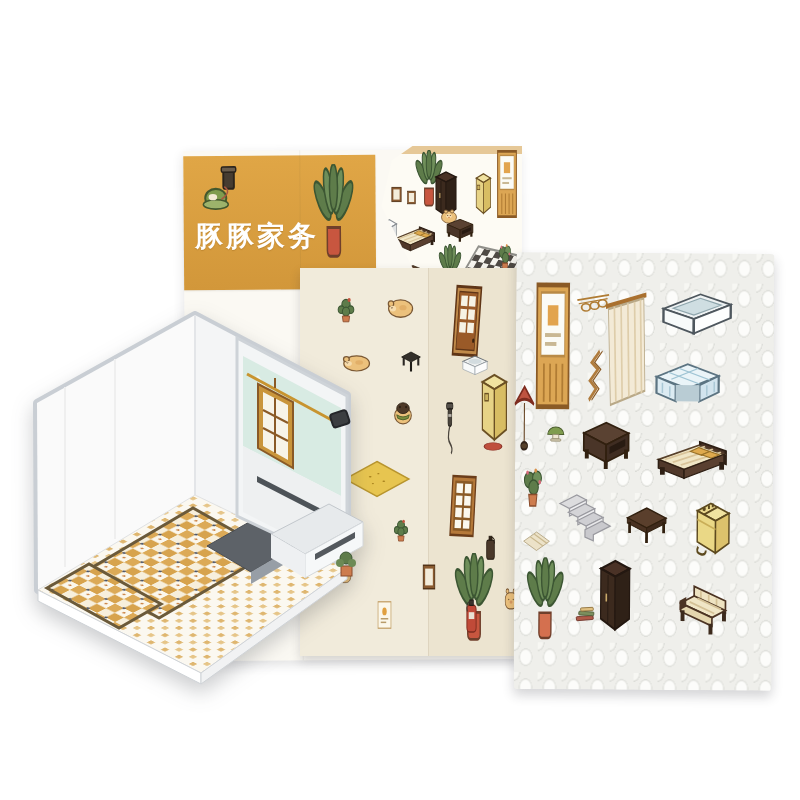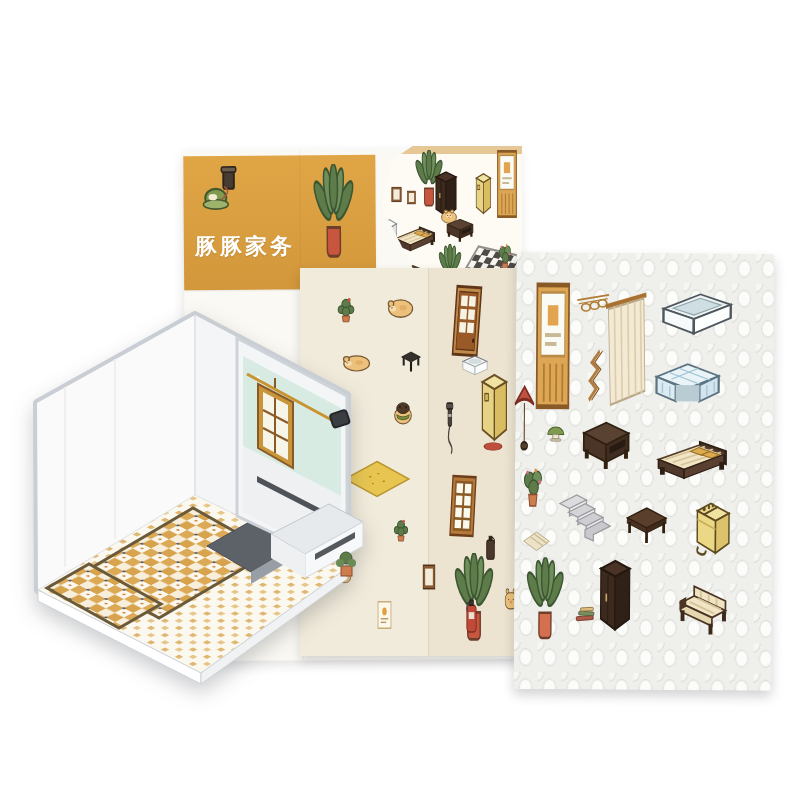--- a/index.html
+++ b/index.html
@@ -4,22 +4,22 @@
 <style>
   html,body{margin:0;padding:0;background:#fff;}
   .stage{position:relative;width:800px;height:800px;background:#ffffff;overflow:hidden;
          font-family:"Liberation Sans","DejaVu Sans",sans-serif;}
   .sheet{position:absolute;}
   .sheet-back{left:185px;top:150px;width:336px;height:510px;background:#fbf9f3;
       box-shadow:0 4px 12px rgba(40,40,50,.14);transform:rotate(-.4deg);}
   .crease{position:absolute;left:116px;top:0;width:1px;height:100%;background:rgba(90,80,60,.07);}
   .banner{position:absolute;left:0;top:5px;width:192px;height:134px;
       background:linear-gradient(#e0a646,#d2973a);box-shadow:0 1px 2px rgba(0,0,0,.08);}
-  .banner-title{position:absolute;left:11px;top:76px;color:#fff;font-weight:bold;
-      font-size:22px;letter-spacing:3px;text-shadow:0 1px 1px rgba(140,90,20,.35);white-space:nowrap;}
+  .banner-title{position:absolute;left:11px;top:62px;color:#fff;font-weight:bold;
+      font-size:28px;letter-spacing:3px;text-shadow:0 1px 1px rgba(140,90,20,.35);white-space:nowrap;}
   .cover{position:absolute;left:374px;top:146px;width:148px;height:182px;background:#fdfbf4;
       clip-path:polygon(26% 0,100% 0,100% 100%,54% 100%,28% 70%,5% 33%,12% 8%);z-index:2;}
   .cover:before{content:"";position:absolute;left:0;top:0;width:100%;height:8px;background:#e6c897;}
   .sheet-middle{left:300px;top:268px;width:221px;height:388px;background:#f1ebdb;
       box-shadow:0 5px 10px rgba(40,40,50,.18);z-index:3;}
   .mid-right-panel{position:absolute;left:128px;top:0;width:93px;height:100%;background:#ece4d0;
       border-left:1px solid rgba(120,100,70,.12);}
   .sheet-right{left:515px;top:253px;width:258px;height:437px;z-index:4;border-radius:4px;
       background-color:#efefeb;
       background-image:

